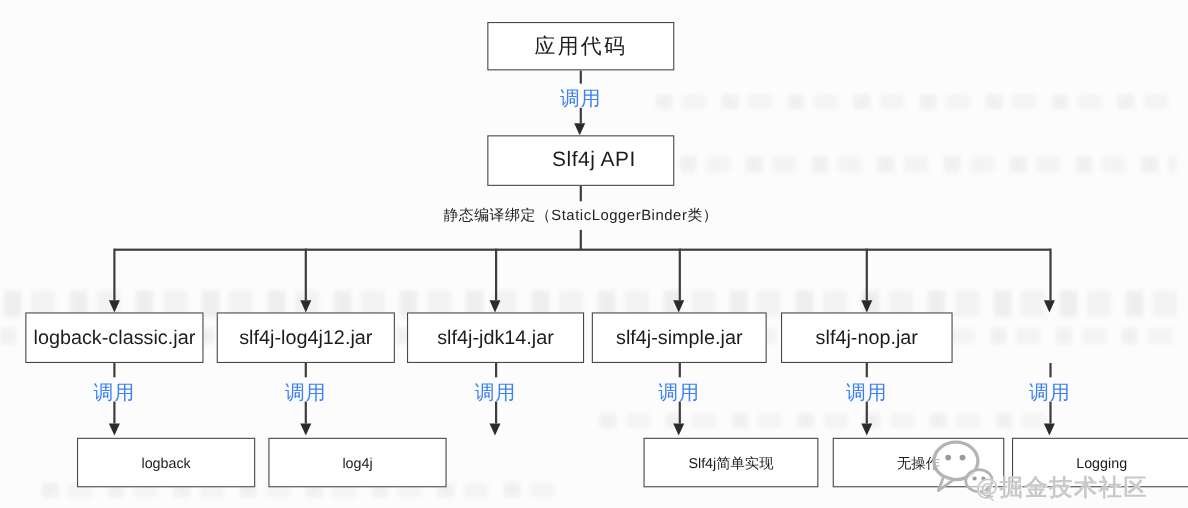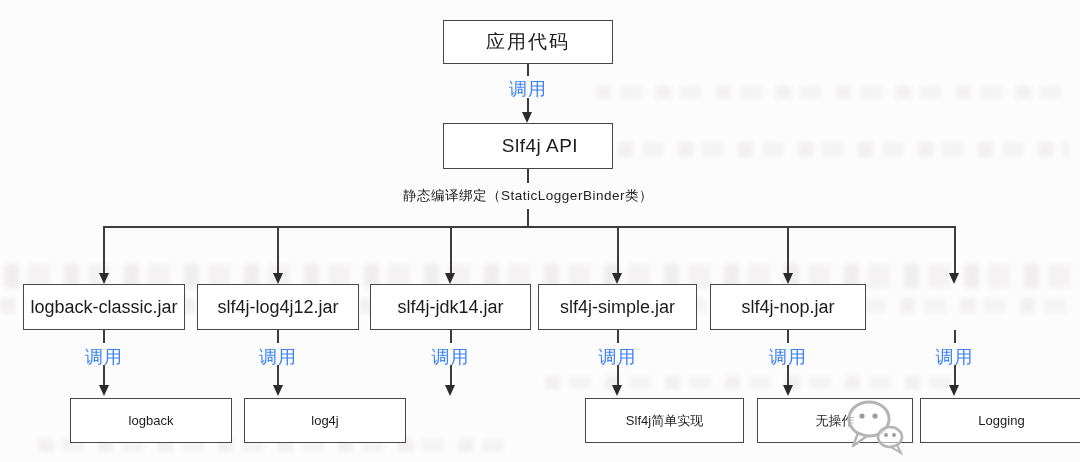--- a/index.html
+++ b/index.html
@@ -194,15 +194,16 @@
     <svg id="wmIcon" width="60" height="62" viewBox="0 0 60 62">
       <ellipse cx="24" cy="25" rx="20" ry="17" fill="rgba(255,255,255,0.55)" stroke="#b4b4b4" stroke-width="3"></ellipse>
       <path d="M13 39 L8 52 L22 42 Z" fill="rgba(255,255,255,0.55)" stroke="#b4b4b4" stroke-width="2.5" stroke-linejoin="round"></path>
       <circle cx="17" cy="22" r="2.6" fill="#9a9a9a"></circle>
       <circle cx="30" cy="22" r="2.6" fill="#9a9a9a"></circle>
       <ellipse cx="45" cy="43" rx="12" ry="10" fill="rgba(255,255,255,0.55)" stroke="#b4b4b4" stroke-width="2.5"></ellipse>
       <path d="M52 51 L56 59 L46 53 Z" fill="rgba(255,255,255,0.55)" stroke="#b4b4b4" stroke-width="2"></path>
       <circle cx="41" cy="41" r="1.9" fill="#9a9a9a"></circle>
       <circle cx="49" cy="41" r="1.9" fill="#9a9a9a"></circle>
     </svg>
+    <div id="wmLine2" class="wmtext">@掘金技术社区</div>
   </div>
 
 </div>
 
 </body></html>

